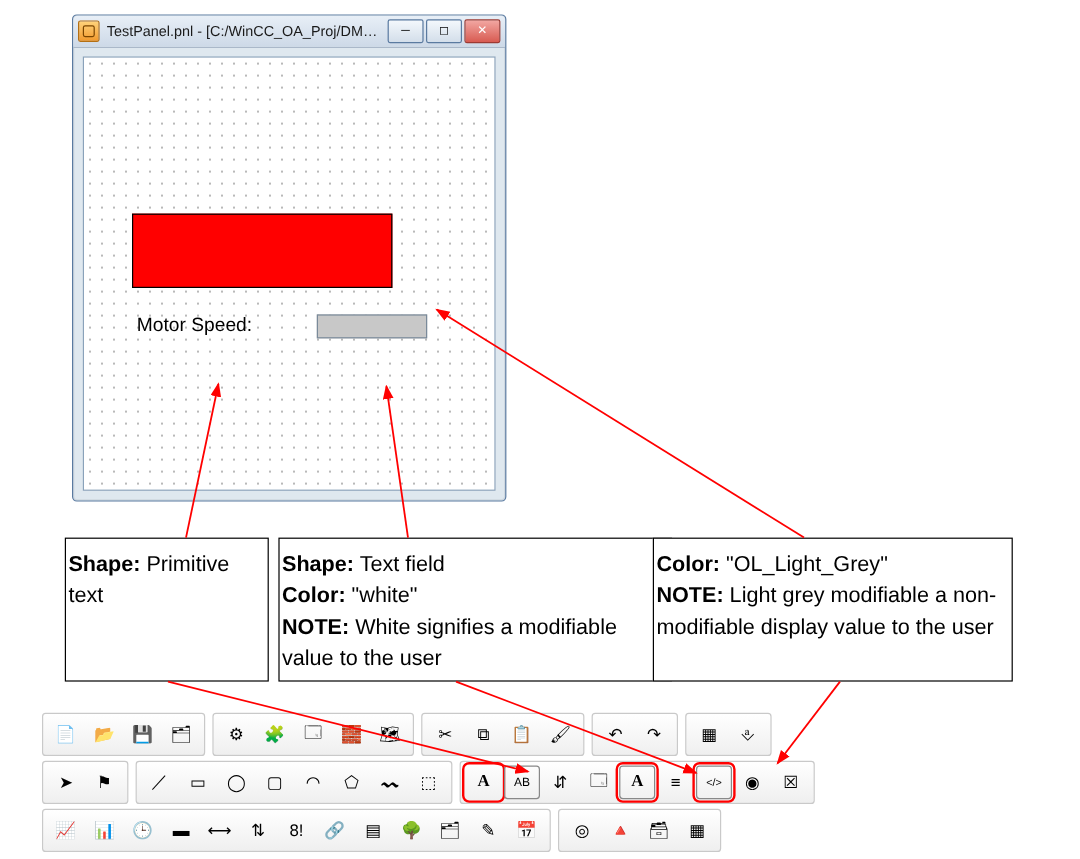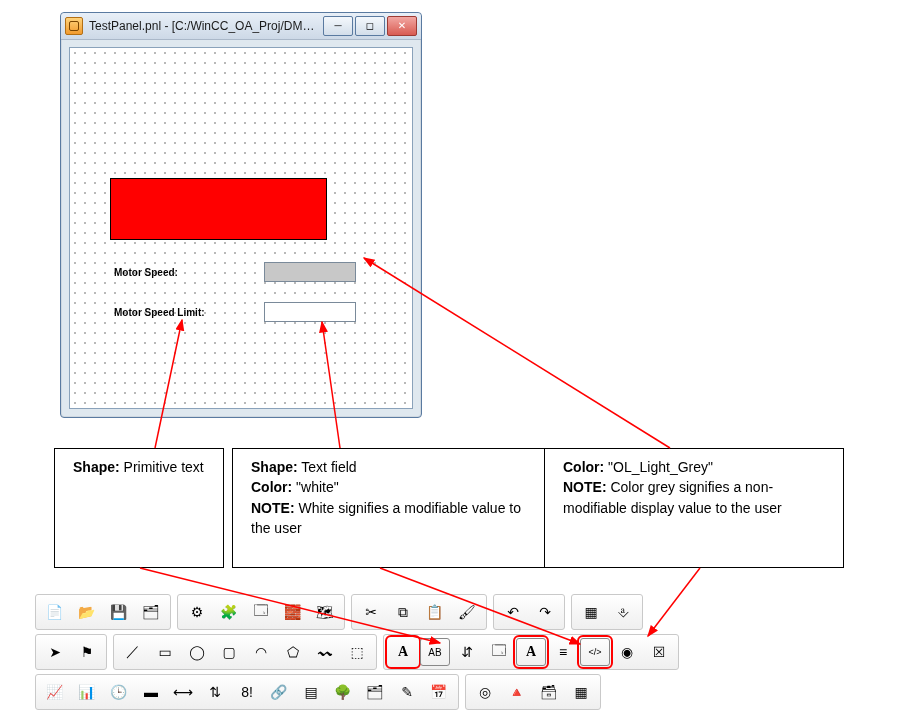--- a/index.html
+++ b/index.html
@@ -80,36 +80,36 @@
   .red-rect {
     position: absolute;
     left: 40px; top: 130px;
     width: 215px; height: 60px;
     background: #ff0000;
     border: 1px solid #000;
   }
   .row { position:absolute; display:flex; align-items:center; gap:10px; }
   .row.speed { left: 44px; top: 214px; }
   .row.limit { left: 44px; top: 254px; }
-  .lbl { font-weight: 700; font-size: 10px; width: 140px; }
+  .lbl { font-weight: 400; font-size: 16px; width: 140px; }
   .field {
     width: 92px; height: 20px;
     border: 1px solid #7a8a9a;
     box-sizing: border-box;
   }
   .field.readonly { background: #c8c8c8; }
   .field.editable { background: #ffffff; }
 
   
   .callout {
     position: absolute;
     background: #fff;
     border: 1px solid #000;
-    padding: 8px 18px;
-    font-size: 14px;
+    padding: 8px 2px;
+    font-size: 18px;
     line-height: 1.45;
     box-sizing: border-box;
   }
   .callout .k { font-weight: 700; }
   .co1 { left: 54px;  top: 448px; width: 170px; height: 120px; }
   .co2 { left: 232px; top: 448px; width: 328px; height: 120px; }
   .co3 { left: 544px; top: 448px; width: 300px; height: 120px; }
 
   
   .toolbars {
@@ -167,41 +167,37 @@
         <div class="winbtn">◻</div>
         <div class="winbtn close">✕</div>
       </div>
     </div>
     <div class="canvas">
       <div class="red-rect"></div>
       <div class="row speed">
         <span class="lbl">Motor Speed:</span>
         <div class="field readonly"></div>
       </div>
-      <div class="row limit">
-        <span class="lbl">Motor Speed Limit:</span>
-        <div class="field editable"></div>
-      </div>
     </div>
   </div>
 
   <div class="callout co1">
     <span class="k">Shape:</span>
     <span>Primitive text</span>
   </div>
 
   <div class="callout co2">
     <div><span class="k">Shape:</span> <span>Text field</span></div>
     <div><span class="k">Color:</span> <span>"white"</span></div>
     <div><span class="k">NOTE:</span> <span>White signifies a modifiable value to the user</span></div>
   </div>
 
   <div class="callout co3">
     <div><span class="k">Color:</span> <span>"OL_Light_Grey"</span></div>
-    <div><span class="k">NOTE:</span> <span>Color grey signifies a non-modifiable display value to the user</span></div>
+    <div><span class="k">NOTE:</span> <span>Light grey modifiable a non-modifiable display value to the user</span></div>
   </div>
 
   <div class="toolbars">
     <div id="tb-row1" class="tb-row"><span class="tb-group"><span class="tb-btn">📄</span><span class="tb-btn">📂</span><span class="tb-btn">💾</span><span class="tb-btn">🗂</span></span><span class="tb-group"><span class="tb-btn">⚙</span><span class="tb-btn">🧩</span><span class="tb-btn">🗔</span><span class="tb-btn">🧱</span><span class="tb-btn">🗺</span></span><span class="tb-group"><span class="tb-btn">✂</span><span class="tb-btn">⧉</span><span class="tb-btn">📋</span><span class="tb-btn">🖌</span></span><span class="tb-group"><span class="tb-btn">↶</span><span class="tb-btn">↷</span></span><span class="tb-group"><span class="tb-btn">▦</span><span class="tb-btn">⎀</span></span></div><br>
     <div id="tb-row2" class="tb-row"><span class="tb-group"><span class="tb-btn">➤</span><span class="tb-btn">⚑</span></span><span class="tb-group"><span class="tb-btn">／</span><span class="tb-btn">▭</span><span class="tb-btn">◯</span><span class="tb-btn">▢</span><span class="tb-btn">◠</span><span class="tb-btn">⬠</span><span class="tb-btn">〰</span><span class="tb-btn">⬚</span></span><span class="tb-group"><span class="tb-btn highlight-red" style="font-weight: 700; font-family: Georgia, serif;">A</span><span class="tb-btn" style="font-size: 10px; border: 1px solid rgb(136, 136, 136);">AB</span><span class="tb-btn">⇵</span><span class="tb-btn">🗔</span><span class="tb-btn highlight-red" style="font-weight: 700; font-family: Georgia, serif; border: 1px solid rgb(136, 136, 136);">A</span><span class="tb-btn">≡</span><span class="tb-btn highlight-red" style="font-size: 9px; border: 1px solid rgb(136, 136, 136);">&lt;/&gt;</span><span class="tb-btn">◉</span><span class="tb-btn">☒</span></span></div><br>
     <div id="tb-row3" class="tb-row"><span class="tb-group"><span class="tb-btn">📈</span><span class="tb-btn">📊</span><span class="tb-btn">🕒</span><span class="tb-btn">▬</span><span class="tb-btn">⟷</span><span class="tb-btn">⇅</span><span class="tb-btn">8!</span><span class="tb-btn">🔗</span><span class="tb-btn">▤</span><span class="tb-btn">🌳</span><span class="tb-btn">🗂</span><span class="tb-btn">✎</span><span class="tb-btn">📅</span></span><span class="tb-group"><span class="tb-btn">◎</span><span class="tb-btn">🔺</span><span class="tb-btn">🗃</span><span class="tb-btn">▦</span></span></div>
   </div>
 
   <svg class="arrows">
     <defs>

